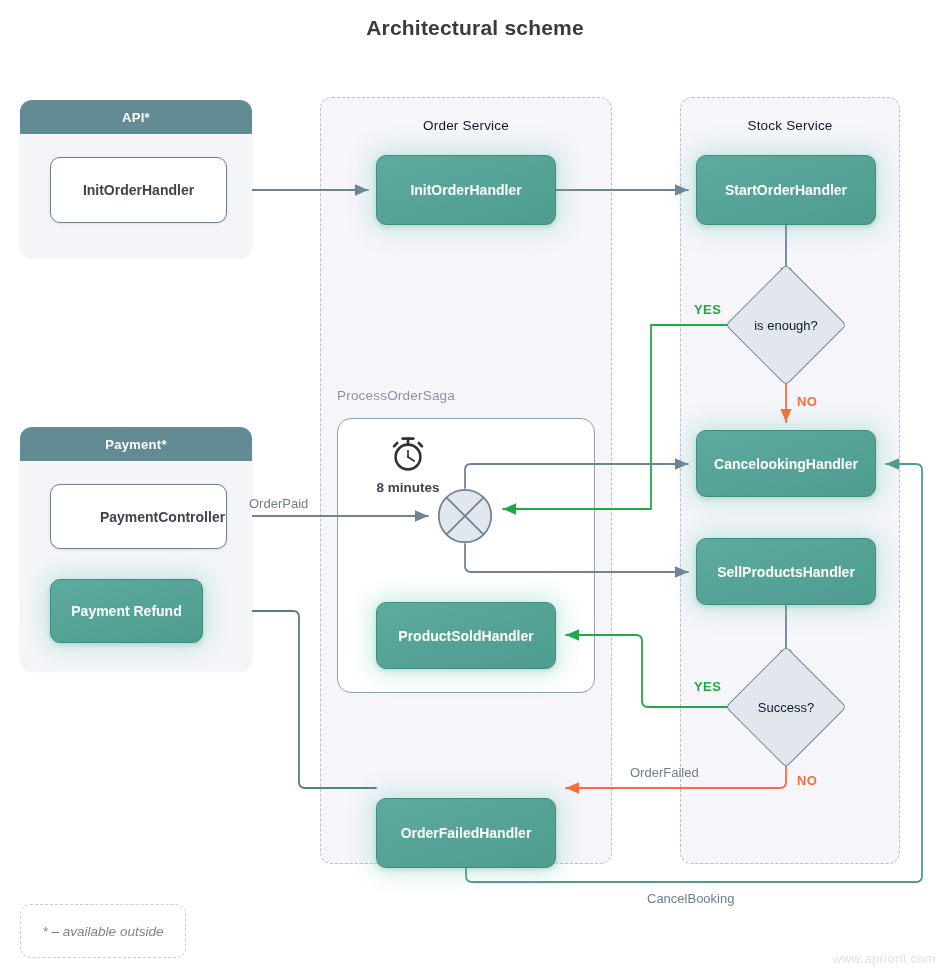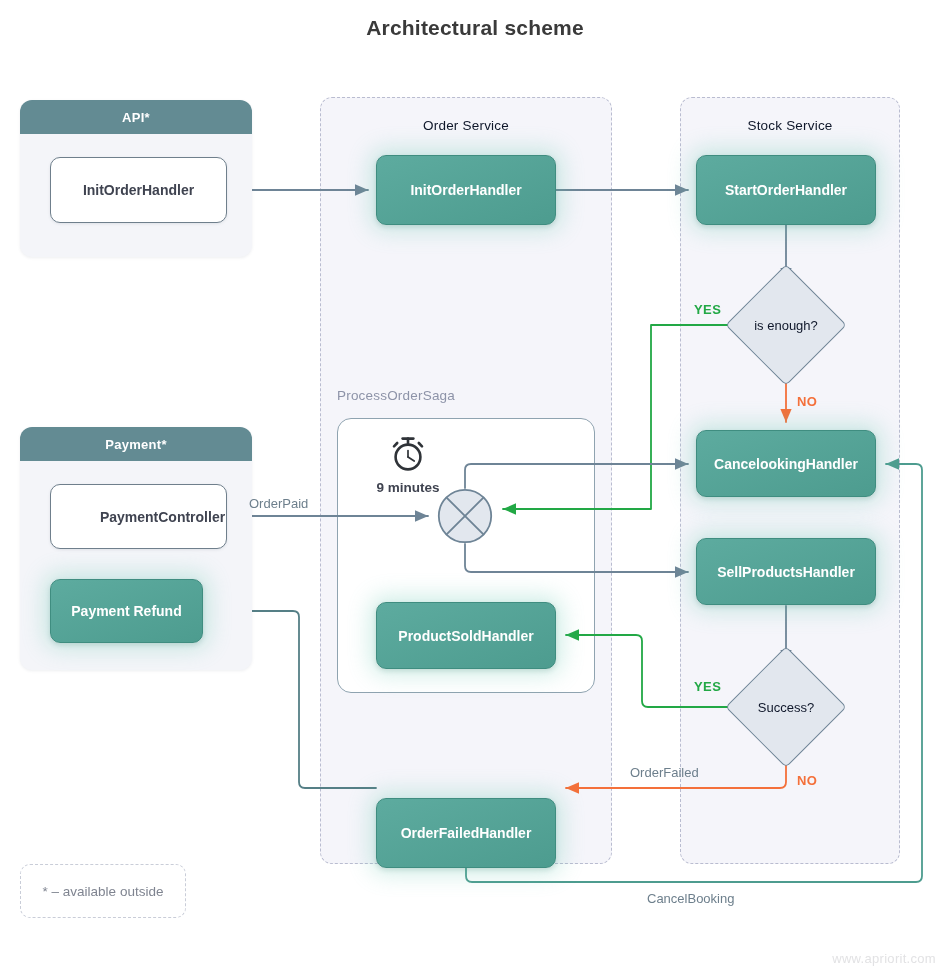--- a/index.html
+++ b/index.html
@@ -310,28 +310,28 @@
         <path d="M14.6,6.6 L25.4,6.6"></path>
         <path d="M20,6.6 L20,11.6"></path>
         <path d="M9.2,11.0 L6.0,14.4"></path>
         <path d="M30.8,11.0 L34.0,14.4"></path>
       </g>
       <g fill="none" stroke="#2f3338" stroke-width="1.7" stroke-linecap="round">
         <path d="M20,25 L20,18.6"></path>
         <path d="M20,25 L26.2,29.0"></path>
       </g>
     </svg>
-    <div id="timer-label">9 minutes</div>
+    <div id="timer-label">8 minutes</div>
   </div>
 
   <div class="elabel yes" style="left:694px; top:302px;">YES</div>
   <div class="elabel no" style="left:797px; top:394px;">NO</div>
   <div class="elabel yes" style="left:694px; top:679px;">YES</div>
   <div class="elabel no" style="left:797px; top:773px;">NO</div>
   <div class="elabel" style="left:249px; top:496px;">OrderPaid</div>
   <div class="elabel" style="left:630px; top:765px;">OrderFailed</div>
   <div class="elabel" style="left:647px; top:891px;">CancelBooking</div>
 
-  <div id="legend" style="left:20px; top:864px; width:166px; height:54px;">* – available outside</div>
+  <div id="legend" style="left:20px; top:904px; width:166px; height:54px;font-style:italic;">* – available outside</div>
 
   <div id="watermark">www.apriorit.com</div>
 
 </div>
 
 </body></html>

